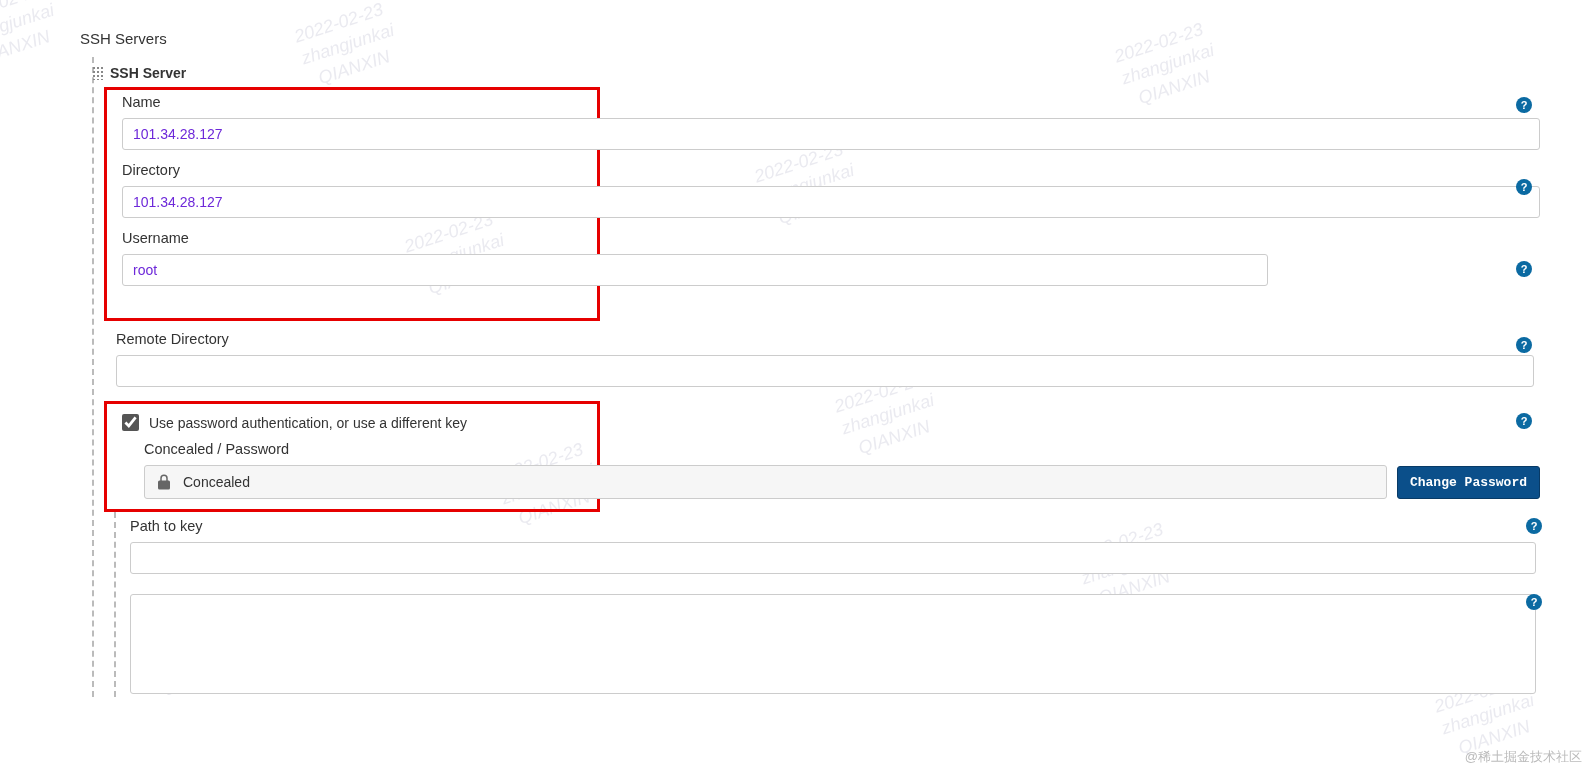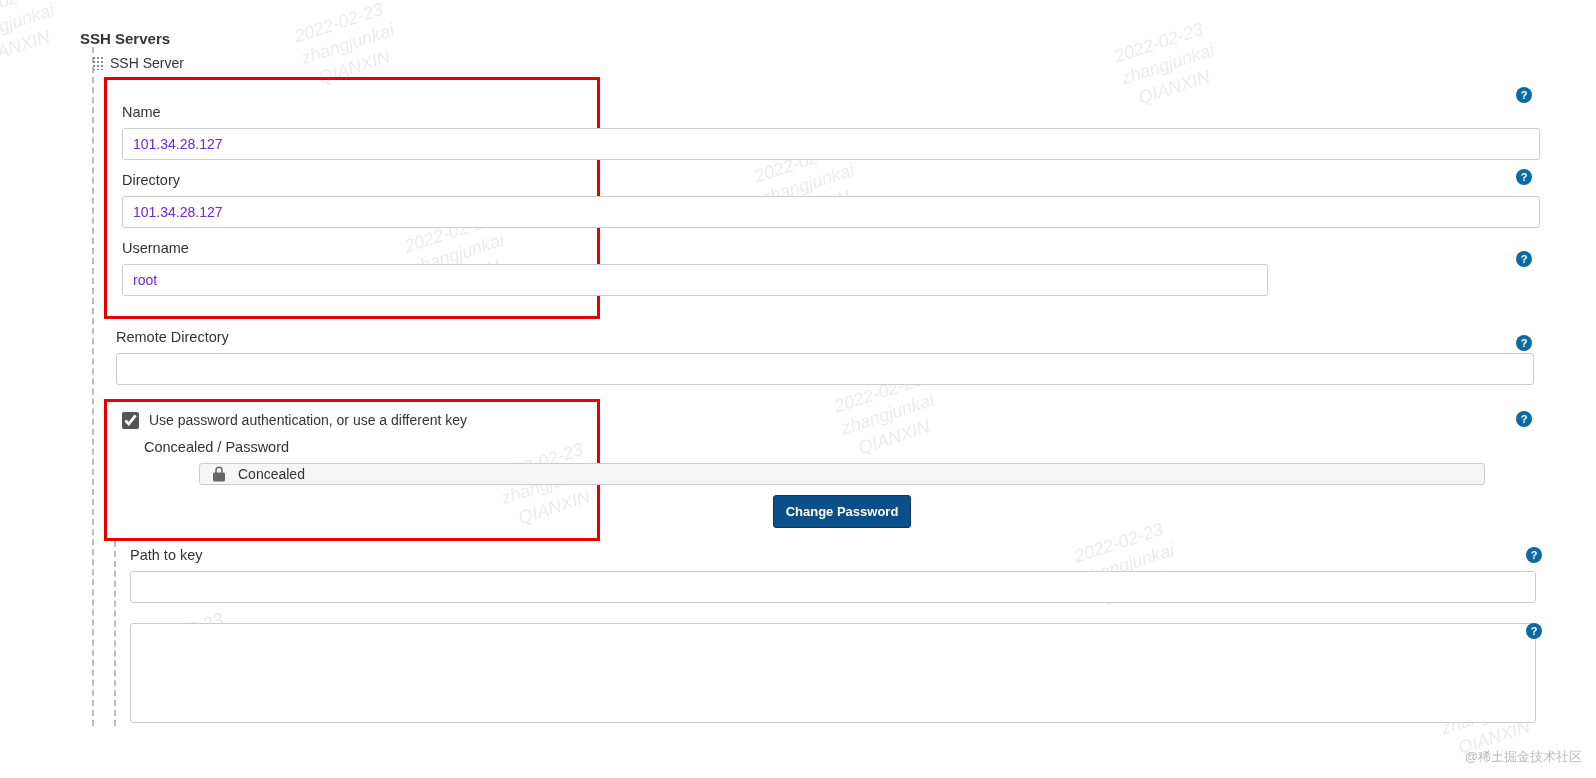--- a/index.html
+++ b/index.html
@@ -10,51 +10,52 @@
       background: #fff;
       width: 1596px;
       height: 778px;
       overflow: hidden;
       position: relative;
     }
     .container {
       padding: 30px 60px 0 80px;
     }
     .section-title {
-      font-weight: 700;
+      font-weight: 400;
       font-size: 15px;
+      margin-bottom: 10px;
     }
     .server-block {
       margin-left: 12px;
       border-left: 2px dashed #bbb;
       padding-left: 0;
     }
     .server-header {
       display: flex;
       align-items: center;
       gap: 6px;
       padding: 8px 0 6px 0;
-      font-weight: 400;
+      font-weight: 700;
       margin-left: -2px;
     }
     .drag-handle {
       width: 12px;
       height: 14px;
       background-image: radial-gradient(circle, #888 1px, transparent 1px);
       background-size: 4px 4px;
       background-position: 0 0;
       cursor: move;
       flex-shrink: 0;
     }
     .redbox {
       border: 3px solid #e60000;
     }
     .fields-group-1 {
       margin-left: 10px;
-      padding: 24px 0 12px 0;
+      padding: 4px 0 12px 0;
       width: 496px;
     }
     .field-row {
       position: relative;
       margin-bottom: 12px;
       padding-left: 15px;
       padding-right: 10px;
     }
     .field-label {
       display: block;
@@ -97,21 +98,21 @@
     
     .fields-group-2 {
       margin-left: 10px;
       padding: 10px 10px 10px 15px;
       width: 496px;
       margin-top: 14px;
       position: relative;
     }
     .checkbox-row {
       display: flex;
-      align-items: flex-start;
+      align-items: center;
       gap: 10px;
       margin-bottom: 10px;
     }
     .checkbox {
       width: 17px;
       height: 17px;
       accent-color: #555;
       cursor: pointer;
     }
     .concealed-row {
@@ -136,20 +137,21 @@
     .btn-primary {
       background: #0b4f8a;
       color: #fff;
       border: 1px solid #083a66;
       border-radius: 3px;
       padding: 8px 12px;
       font-size: 13px;
       font-weight: 600;
       cursor: pointer;
       white-space: nowrap;
+      font-family: Liberation Mono, monospace;
     }
     .indent-block {
       margin-left: 10px;
       border-left: 2px dashed #bbb;
       padding-left: 14px;
       padding-top: 6px;
     }
     .key-textarea {
       width: 1406px;
       height: 100px;
@@ -226,21 +228,21 @@
     <div style="position:relative;">
       <div class="redbox fields-group-1">
         <div class="field-row">
           <label class="field-label">Name</label>
           <input type="text" class="text-input wide-input" style="width: 1418px;" value="101.34.28.127">
         </div>
         <div class="field-row">
           <label class="field-label">Directory</label>
           <input type="text" class="text-input" style="width: 1418px;" value="101.34.28.127">
         </div>
-        <div class="field-row" style="margin-bottom:8px;">
+        <div class="field-row" style="margin-bottom:20px;">
           <label class="field-label">Username</label>
           <input type="text" class="text-input" style="width: 1146px;" value="root">
         </div>
       </div>
 
       <span class="help-icon-abs" style="top:10px; right:4px;">?</span>
       <span class="help-icon-abs" style="top:92px; right:4px;">?</span>
       <span class="help-icon-abs" style="top:174px; right:4px;">?</span>
     </div>
 
@@ -251,21 +253,21 @@
     </div>
 
     <div style="position:relative;">
       <div class="redbox fields-group-2">
         <div class="checkbox-row">
           <input type="checkbox" class="checkbox" checked="" style="">
           <span>Use password authentication, or use a different key</span>
         </div>
         <div class="indent-inner">
           <label class="field-label" style="margin-left:22px;">Concealed / Password</label>
-          <div class="concealed-row" style="margin-left:22px; width:1396px;flex-direction:column;">
+          <div class="concealed-row" style="margin-left:22px; width:1396px;">
             <div class="concealed-box">
               <svg class="lock-svg" viewBox="0 0 24 24">
                 <path fill="#666" d="M12 2a5 5 0 0 0-5 5v3H6a2 2 0 0 0-2 2v8a2 2 0 0 0 2 2h12a2 2 0 0 0 2-2v-8a2 2 0 0 0-2-2h-1V7a5 5 0 0 0-5-5zm-3 5a3 3 0 1 1 6 0v3H9V7z"></path>
               </svg>
               <span>Concealed</span>
             </div>
             <button class="btn-primary">Change Password</button>
           </div>
         </div>
       </div>

